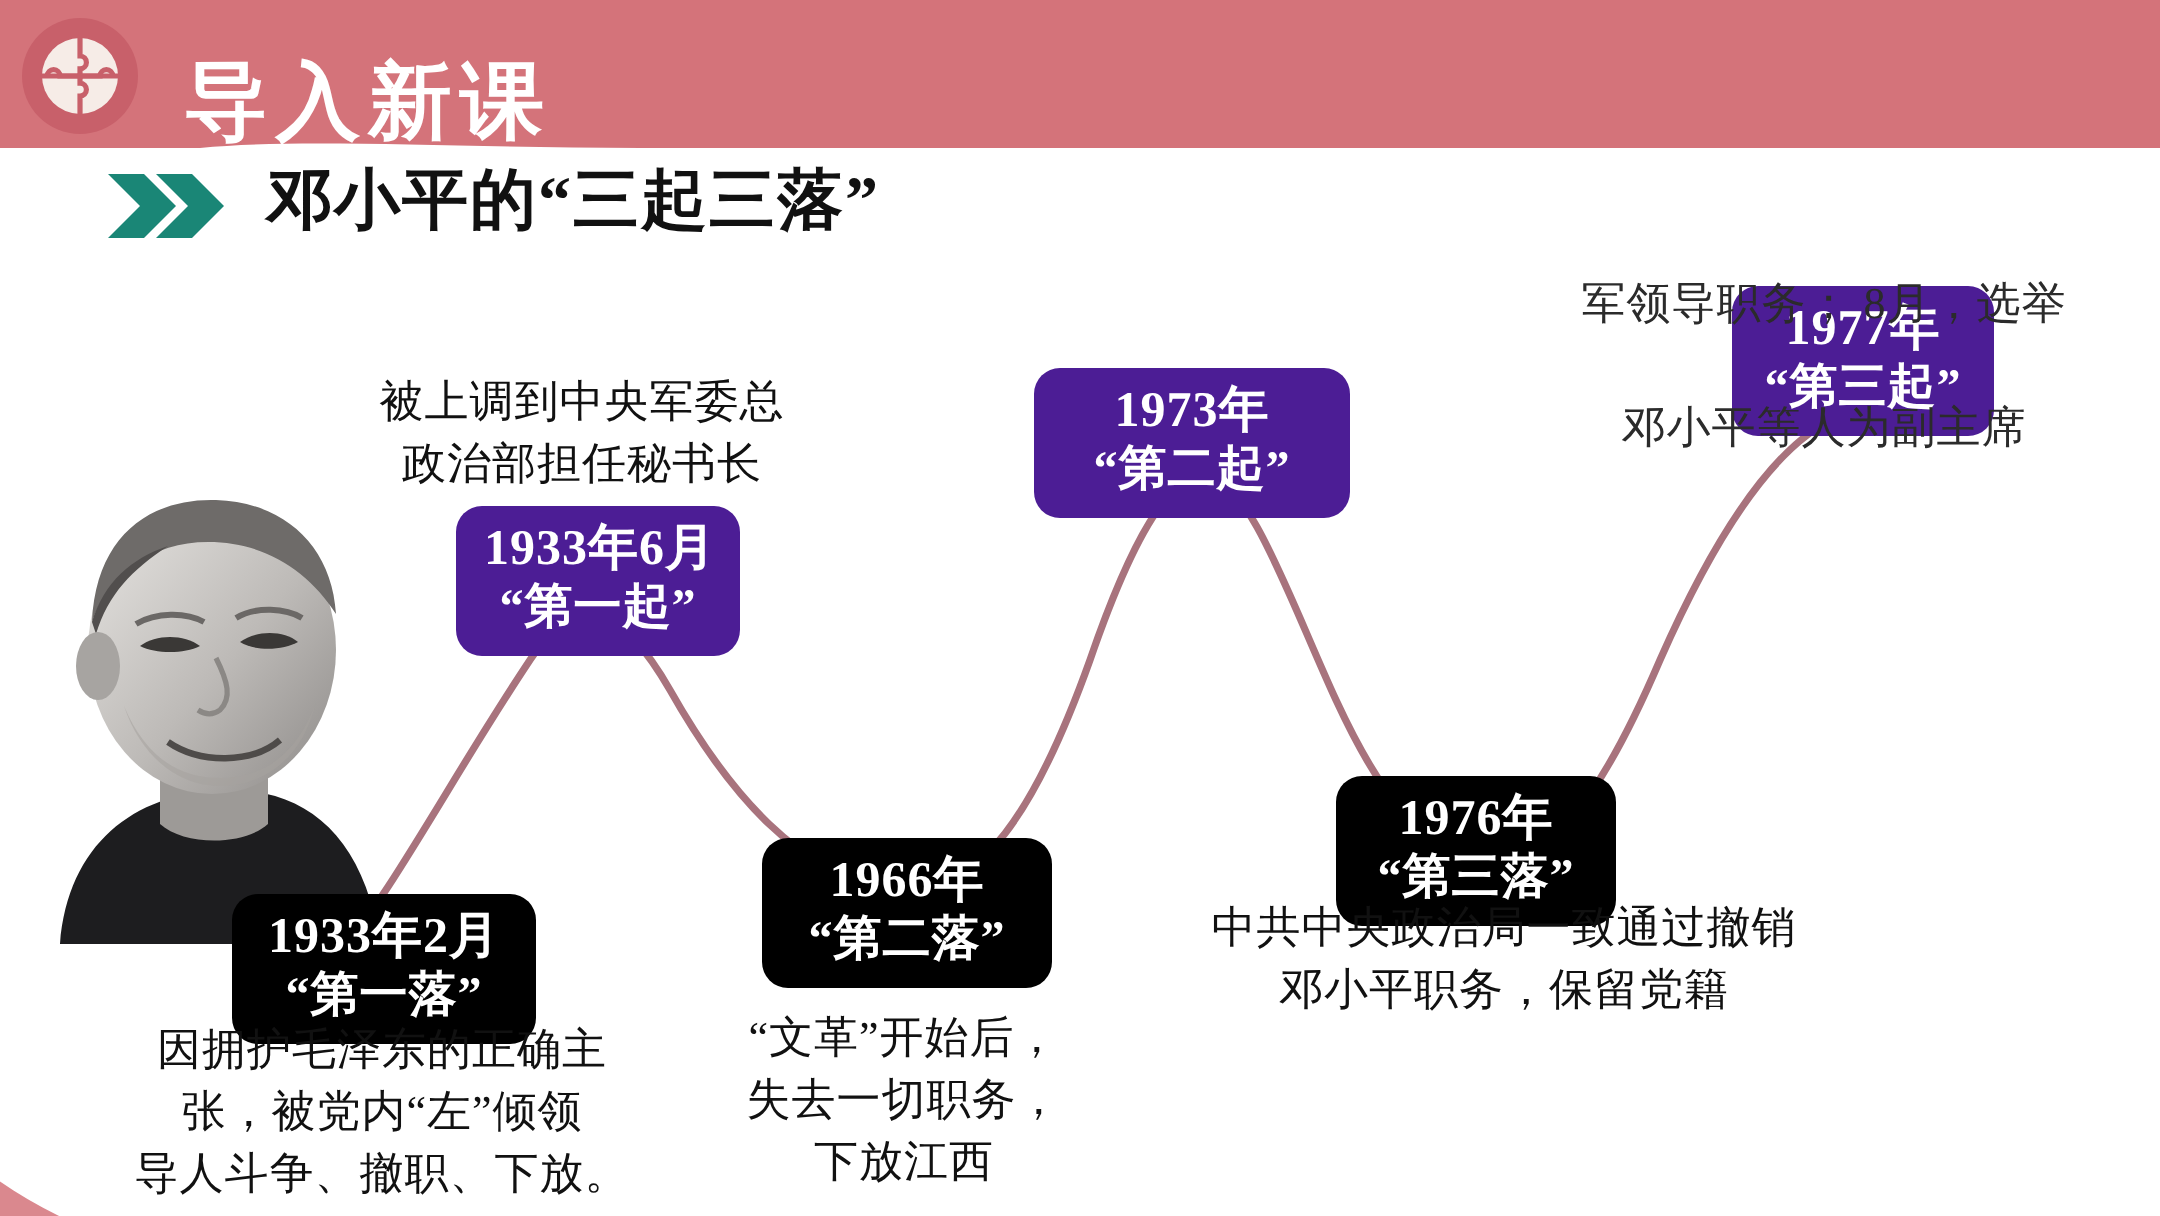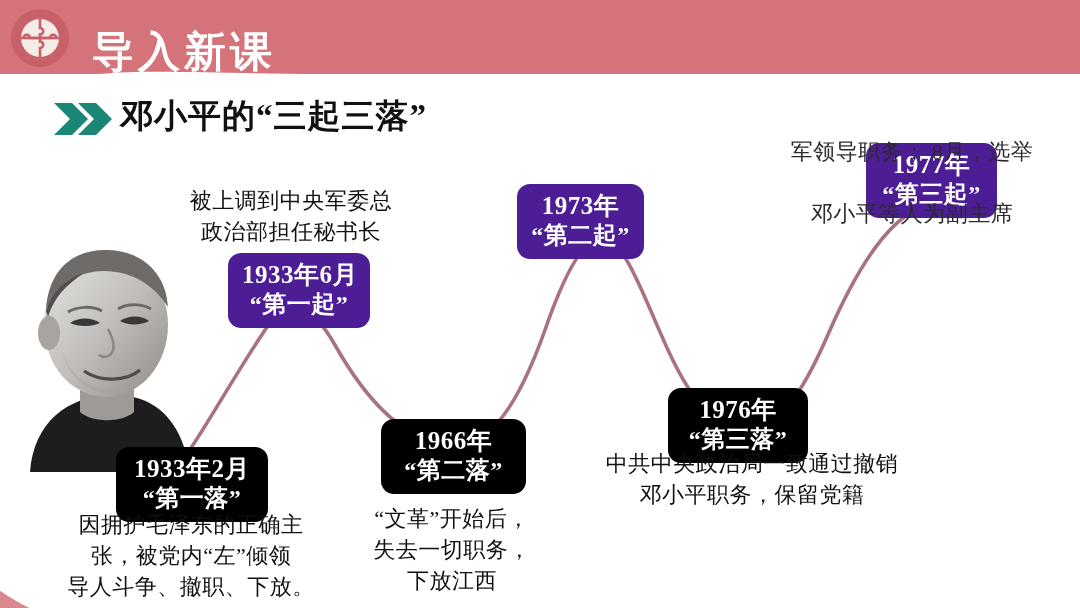--- a/index.html
+++ b/index.html
@@ -46,23 +46,24 @@
   }
 
   
   .bottom-wedge{
     position:absolute;left:-60px;bottom:-40px;width:230px;height:150px;
     z-index:1;pointer-events:none;
   }
 
   
   .subtitle-row{
-    position:absolute;left:52px;top:94px;
+    position:absolute;left:52px;top:78px;
     display:flex;align-items:center;
     z-index:6;
+    gap:13px;
   }
   .chevrons{display:flex;align-items:center;margin-right:6px;margin-top:4px;}
   .subtitle-text{
     font-size:33px;font-weight:700;color:#111111;
     letter-spacing:1px;white-space:nowrap;
     font-family:"Liberation Serif","DejaVu Serif",serif;
   }
 
   
   .wave{
@@ -219,21 +220,21 @@
   <div class="pill mauve" style="left:228px;top:253px;width:142px;">
     <div class="yr">1933年6月</div>
     <div class="tag">“第一起”</div>
   </div>
 
   <div class="pill teal" style="left:381px;top:419px;width:145px;">
     <div class="yr">1966年</div>
     <div class="tag">“第二落”</div>
   </div>
 
-  <div class="pill mauve" style="left:517px;top:184px;width:127px;">
+  <div class="pill mauve" style="left:517px;top:184px;width:158px;">
     <div class="yr">1973年</div>
     <div class="tag">“第二起”</div>
   </div>
 
   <div class="pill teal" style="left:668px;top:388px;width:140px;">
     <div class="yr">1976年</div>
     <div class="tag">“第三落”</div>
   </div>
 
   <div class="pill mauve" style="left:866px;top:143px;width:131px;">

